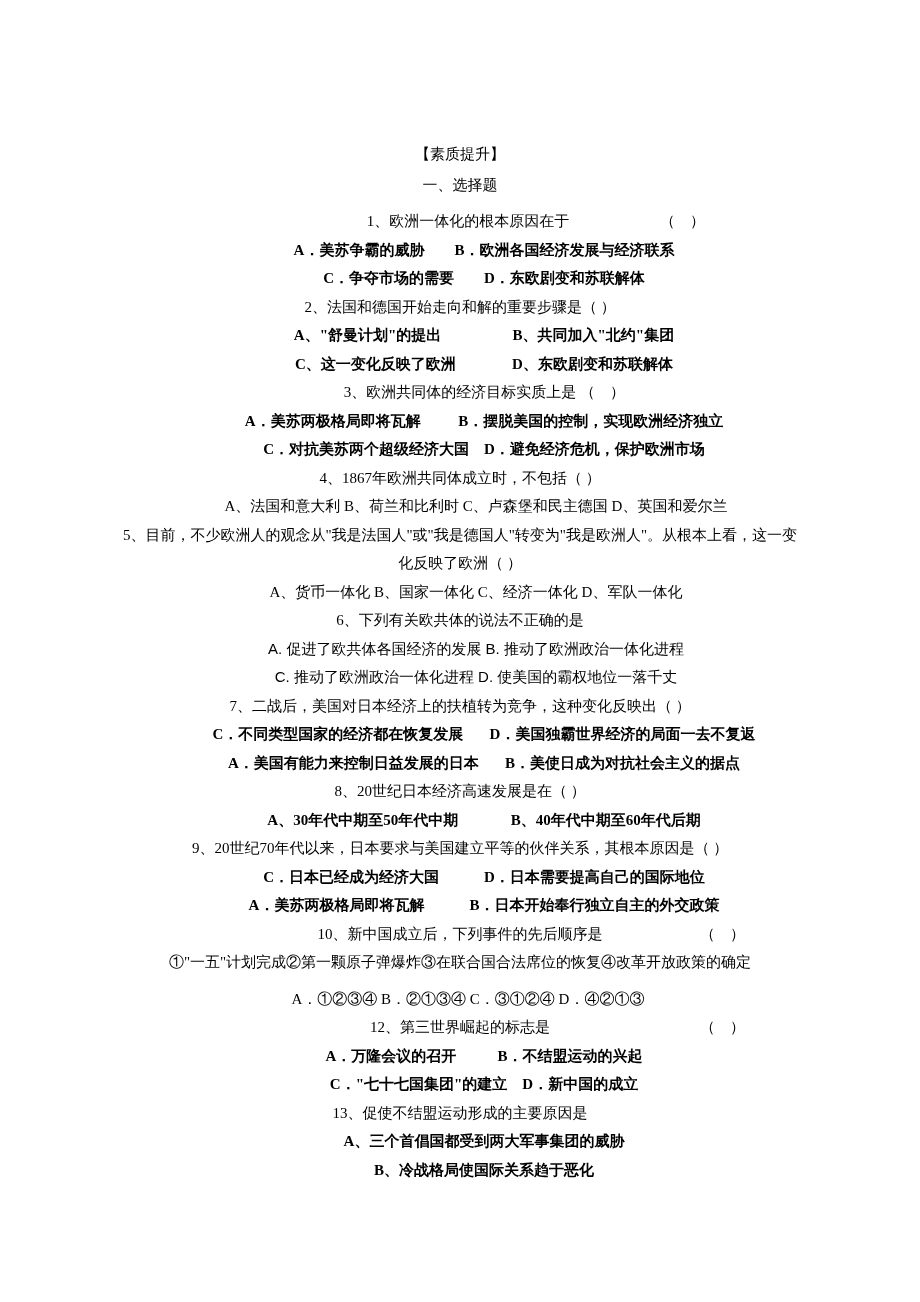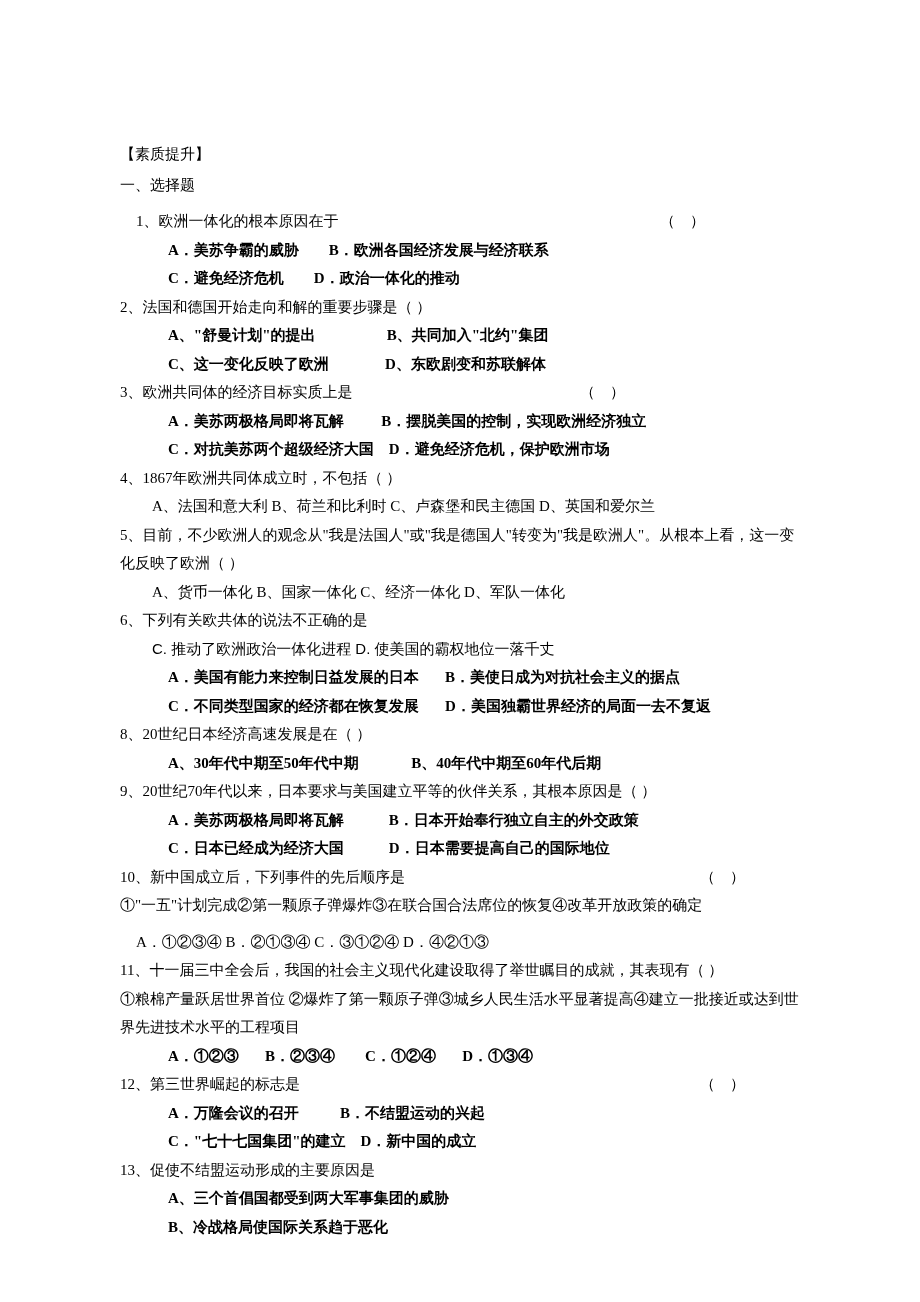--- a/index.html
+++ b/index.html
@@ -1,18 +1,19 @@
 <!DOCTYPE html>
 <html><head>
   <meta charset="utf-8">
   <style>
     * {
       margin: 0;
       padding: 0;
       box-sizing: border-box;
+      text-align: center;
     }
     body {
       background: #fff;
       font-family: "SimSun", "宋体", serif;
       font-size: 15px;
       line-height: 1.9;
       color: #000;
       width: 920px;
       padding: 140px 120px 50px 120px;
     }
@@ -45,21 +46,21 @@
 </head>
 <body>
 
 <div class="section-title">【素质提升】</div>
 <div class="section-title">一、选择题</div>
 
 <div id="questions-container">
     <div>
       <div class="q-stem indent-slight">1、欧洲一体化的根本原因在于<span class="q-paren" style="left: 540px;">（    ）</span></div>
       <div class="opts">A．美苏争霸的威胁        B．欧洲各国经济发展与经济联系</div>
-      <div class="opts">C．避免经济危机        D．政治一体化的推动</div>
+      <div class="opts">C．争夺市场的需要        D．东欧剧变和苏联解体</div>
     </div>
     <div>
       <div class="q-stem">2、法国和德国开始走向和解的重要步骤是（    ）</div>
       <div class="opts">A、"舒曼计划"的提出                   B、共同加入"北约"集团</div>
       <div class="opts">C、这一变化反映了欧洲               D、东欧剧变和苏联解体</div>
     </div>
     <div>
       <div class="q-stem">3、欧洲共同体的经济目标实质上是<span class="q-paren" style="left: 460px;">（    ）</span></div>
       <div class="opts">A．美苏两极格局即将瓦解          B．摆脱美国的控制，实现欧洲经济独立</div>
       <div class="opts">C．对抗美苏两个超级经济大国    D．避免经济危机，保护欧洲市场</div>
@@ -67,44 +68,41 @@
     <div>
       <div class="q-stem">4、1867年欧洲共同体成立时，不包括（    ）</div>
       <div class="indent-med">A、法国和意大利    B、荷兰和比利时    C、卢森堡和民主德国    D、英国和爱尔兰</div>
     </div>
     <div>
       <div class="q-stem">5、目前，不少欧洲人的观念从"我是法国人"或"我是德国人"转变为"我是欧洲人"。从根本上看，这一变化反映了欧洲（    ）</div>
       <div class="indent-med">A、货币一体化      B、国家一体化    C、经济一体化     D、军队一体化</div>
     </div>
     <div>
       <div class="q-stem">6、下列有关欧共体的说法不正确的是</div>
+      <div class="indent-med opts-arial">A. 促进了欧共体各国经济的发展     B. 推动了欧洲政治一体化进程</div>
       <div class="indent-med opts-arial">C. 推动了欧洲政治一体化进程     D. 使美国的霸权地位一落千丈</div>
     </div>
     <div>
+      <div class="q-stem">7、二战后，美国对日本经济上的扶植转为竞争，这种变化反映出（   ）</div>
+      <div class="opts">C．不同类型国家的经济都在恢复发展       D．美国独霸世界经济的局面一去不复返</div>
       <div class="opts">A．美国有能力来控制日益发展的日本       B．美使日成为对抗社会主义的据点</div>
-      <div class="opts">C．不同类型国家的经济都在恢复发展       D．美国独霸世界经济的局面一去不复返</div>
     </div>
     <div>
       <div class="q-stem">8、20世纪日本经济高速发展是在（    ）</div>
       <div class="opts">A、30年代中期至50年代中期              B、40年代中期至60年代后期</div>
     </div>
     <div>
       <div class="q-stem">9、20世纪70年代以来，日本要求与美国建立平等的伙伴关系，其根本原因是（   ）</div>
+      <div class="opts">C．日本已经成为经济大国            D．日本需要提高自己的国际地位</div>
       <div class="opts">A．美苏两极格局即将瓦解            B．日本开始奉行独立自主的外交政策</div>
-      <div class="opts">C．日本已经成为经济大国            D．日本需要提高自己的国际地位</div>
     </div>
     <div>
       <div class="q-stem">10、新中国成立后，下列事件的先后顺序是<span class="q-paren" style="left: 580px;">（    ）</span></div>
       <div>①"一五"计划完成②第一颗原子弹爆炸③在联合国合法席位的恢复④改革开放政策的确定</div>
       <div class="indent-slight">A．①②③④       B．②①③④       C．③①②④       D．④②①③</div>
-    </div>
-    <div>
-      <div class="q-stem">11、十一届三中全会后，我国的社会主义现代化建设取得了举世瞩目的成就，其表现有（   ）</div>
-      <div>①粮棉产量跃居世界首位      ②爆炸了第一颗原子弹③城乡人民生活水平显著提高④建立一批接近或达到世界先进技术水平的工程项目</div>
-      <div class="opts">A．①②③       B．②③④        C．①②④       D．①③④</div>
     </div>
     <div>
       <div class="q-stem">12、第三世界崛起的标志是<span class="q-paren" style="left: 580px;">（    ）</span></div>
       <div class="opts">A．万隆会议的召开           B．不结盟运动的兴起</div>
       <div class="opts">C．"七十七国集团"的建立    D．新中国的成立</div>
     </div>
     <div>
       <div class="q-stem">13、促使不结盟运动形成的主要原因是</div>
       <div class="opts">A、三个首倡国都受到两大军事集团的威胁</div>
       <div class="opts">B、冷战格局使国际关系趋于恶化</div>

